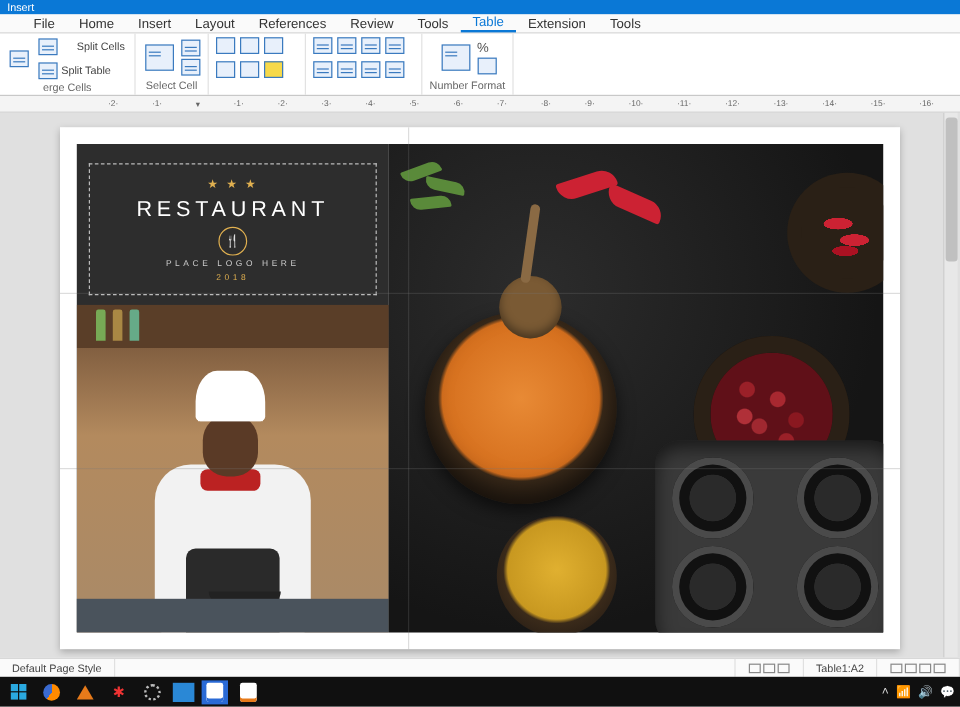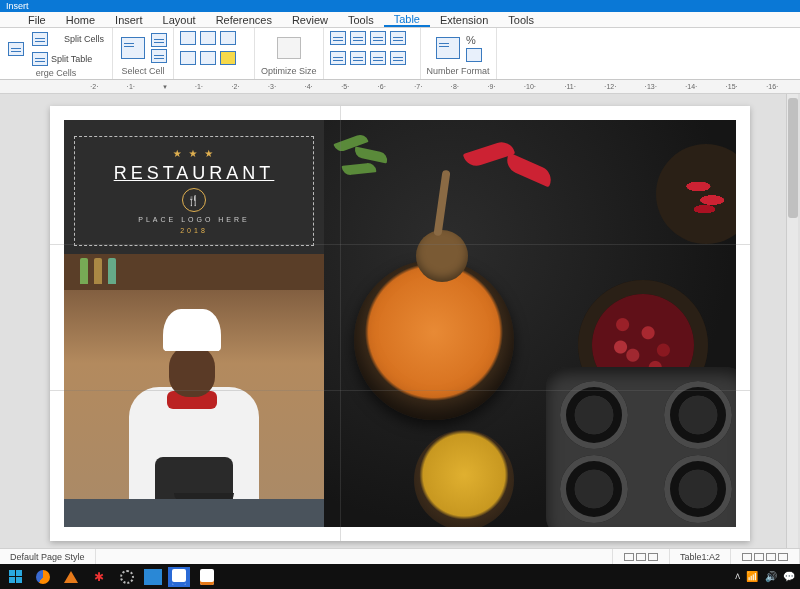--- a/index.html
+++ b/index.html
@@ -25,21 +25,21 @@
 
 .ruler { height: 14px; background: #f4f4f4; border-bottom: 1px solid #d0d0d0; font-size: 7px; color:#666; display:flex; align-items:center; padding-left: 90px; gap: 28px; white-space: nowrap; overflow:hidden; }
 
 .canvas { position: relative; height: 454px; background: #e0e0e0; display: flex; justify-content: center; }
 .page { position: relative; margin-top: 12px; width: 700px; height: 435px; background: #fff; box-shadow: 0 2px 6px rgba(0,0,0,.25); overflow:hidden; }
 .page-inner { position:absolute; inset: 14px; display:flex; }
 
 .left-col { width: 260px; background: #2d2d2d; display:flex; flex-direction:column; position:relative; }
 .logo-box { margin: 16px 10px 8px 10px; height: 110px; border: 1px dashed #bbb; color:#fff; display:flex; flex-direction:column; align-items:center; justify-content:center; gap:4px; font-family: Georgia, serif; }
 .logo-box .stars { color:#e0b050; font-size: 10px; letter-spacing: 2px; }
-.logo-box .name { font-size: 18px; letter-spacing: 4px; text-decoration: underline; }
+.logo-box .name { font-size: 18px; letter-spacing: 4px; }
 .logo-box .sub { font-size: 7px; letter-spacing: 3px; color:#ccc; }
 .logo-box .utensils { width: 24px; height: 24px; border:1px solid #e0b050; border-radius:50%; display:flex; align-items:center; justify-content:center; color:#e0b050; font-size:10px; }
 
 .chef { flex:1; position:relative; overflow:hidden; }
 .chef .bg { position:absolute; inset:0; background: linear-gradient(180deg,#6a4a32 0%,#b38a5e 40%,#a98a68 100%); }
 .chef .shelf { position:absolute; top:0; left:0; right:0; height:36px; background:#5a3e28; }
 .chef .bottle { position:absolute; top:4px; width:8px; height:26px; background:#7a5; border-radius:2px 2px 0 0; }
 .chef .bottle.b1{left:16px;} .chef .bottle.b2{left:30px;background:#a84;} .chef .bottle.b3{left:44px;background:#6a8;}
 .chef .body { position:absolute; bottom:0; left:50%; transform:translateX(-50%); width:170px; height:200px; }
 .chef .coat { position:absolute; bottom:0; left:20px; width:130px; height:140px; background:#f2f2f2; border-radius: 30px 30px 6px 6px; }
@@ -163,28 +163,20 @@
     <div class="icons" style="flex-wrap:wrap;width:68px">
       <span class="sq"></span>
       <span class="sq"></span>
       <span class="sq"></span>
       <span class="sq"></span>
       <span class="sq"></span>
       <span class="sq" style="background:#f6d94a"></span>
     </div>
     <div class="label">&nbsp;</div>
   </div>
-  <div class="group" style="color:#aaa">
-    <div class="icons">
-      <div class="btn">
-          <span class="sq big" style="border-color:#bbb;background:#f4f4f4"></span>
-        </div>
-    </div>
-    <div class="label">Optimize Size</div>
-  </div>
   <div class="group">
     <div class="icons" style="flex-wrap:wrap;width:84px">
       <span class="sq h"></span>
       <span class="sq h"></span>
       <span class="sq h"></span>
       <span class="sq h"></span>
       <span class="sq h"></span>
       <span class="sq h"></span>
       <span class="sq h"></span>
       <span class="sq h"></span>

